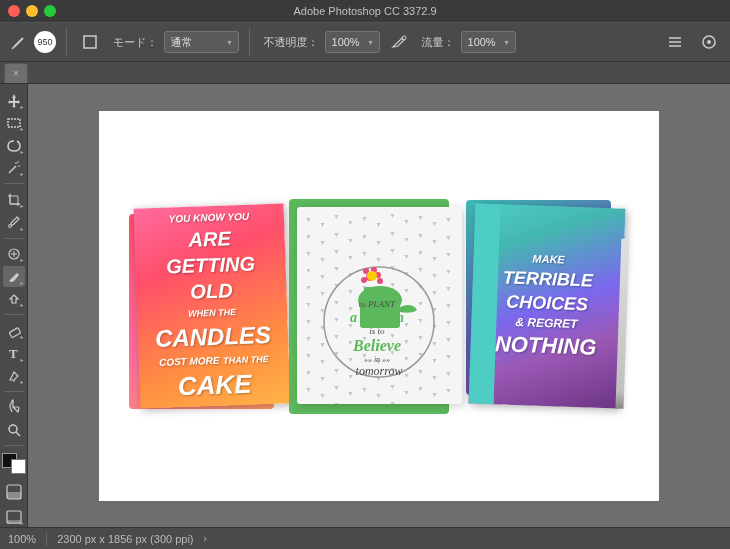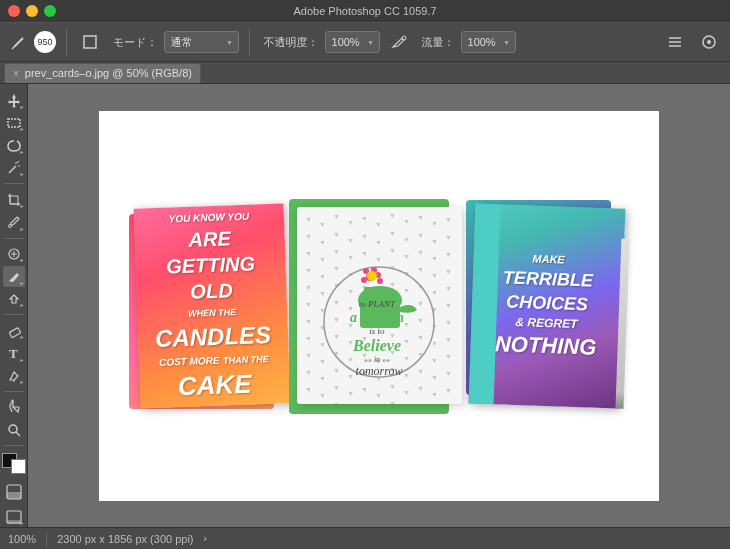--- a/index.html
+++ b/index.html
@@ -348,21 +348,21 @@
   </style>
 </head>
 <body>
 
 <div class="title-bar">
   <div class="window-controls">
     <span class="win-btn win-close"></span>
     <span class="win-btn win-min"></span>
     <span class="win-btn win-max"></span>
   </div>
-  <span class="title-bar-title">Adobe Photoshop CC 1059.7</span>
+  <span class="title-bar-title">Adobe Photoshop CC 3372.9</span>
 </div>
 
 <div class="toolbar">
 
   <div class="tool-brush">
     <div class="brush-icon">
       <svg width="18" height="18" viewBox="0 0 18 18" fill="none">
         <line x1="4" y1="14" x2="13" y2="5" stroke="#ccc" stroke-width="2"></line>
         <line x1="2" y1="16" x2="4" y2="14" stroke="#ccc" stroke-width="1.5"></line>
       </svg>
@@ -421,21 +421,20 @@
       </svg>
     </div>
   </div>
 </div>
 
 <div style="display:flex; flex-direction:column; flex:1; height: calc(549px - 22px - 40px - 22px);">
 
   <div class="tab-bar">
     <div class="tab-item">
       <span class="tab-close">×</span>
-      <span class="tab-title">prev_cards–o.jpg @ 50% (RGB/8)</span>
     </div>
   </div>
 
   <div class="content-area">
 
     <div class="left-toolbar">
 
       <div class="lt-icon">
         <svg width="16" height="16" viewBox="0 0 16 16">
           <polygon points="8,2 10,6 9,6 9,9 12,9 12,8 14,10 12,12 12,11 9,11 9,14 10,14 8,16 6,14 7,14 7,11 4,11 4,12 2,10 4,8 4,9 7,9 7,6 6,6" fill="#ccc"></polygon>

